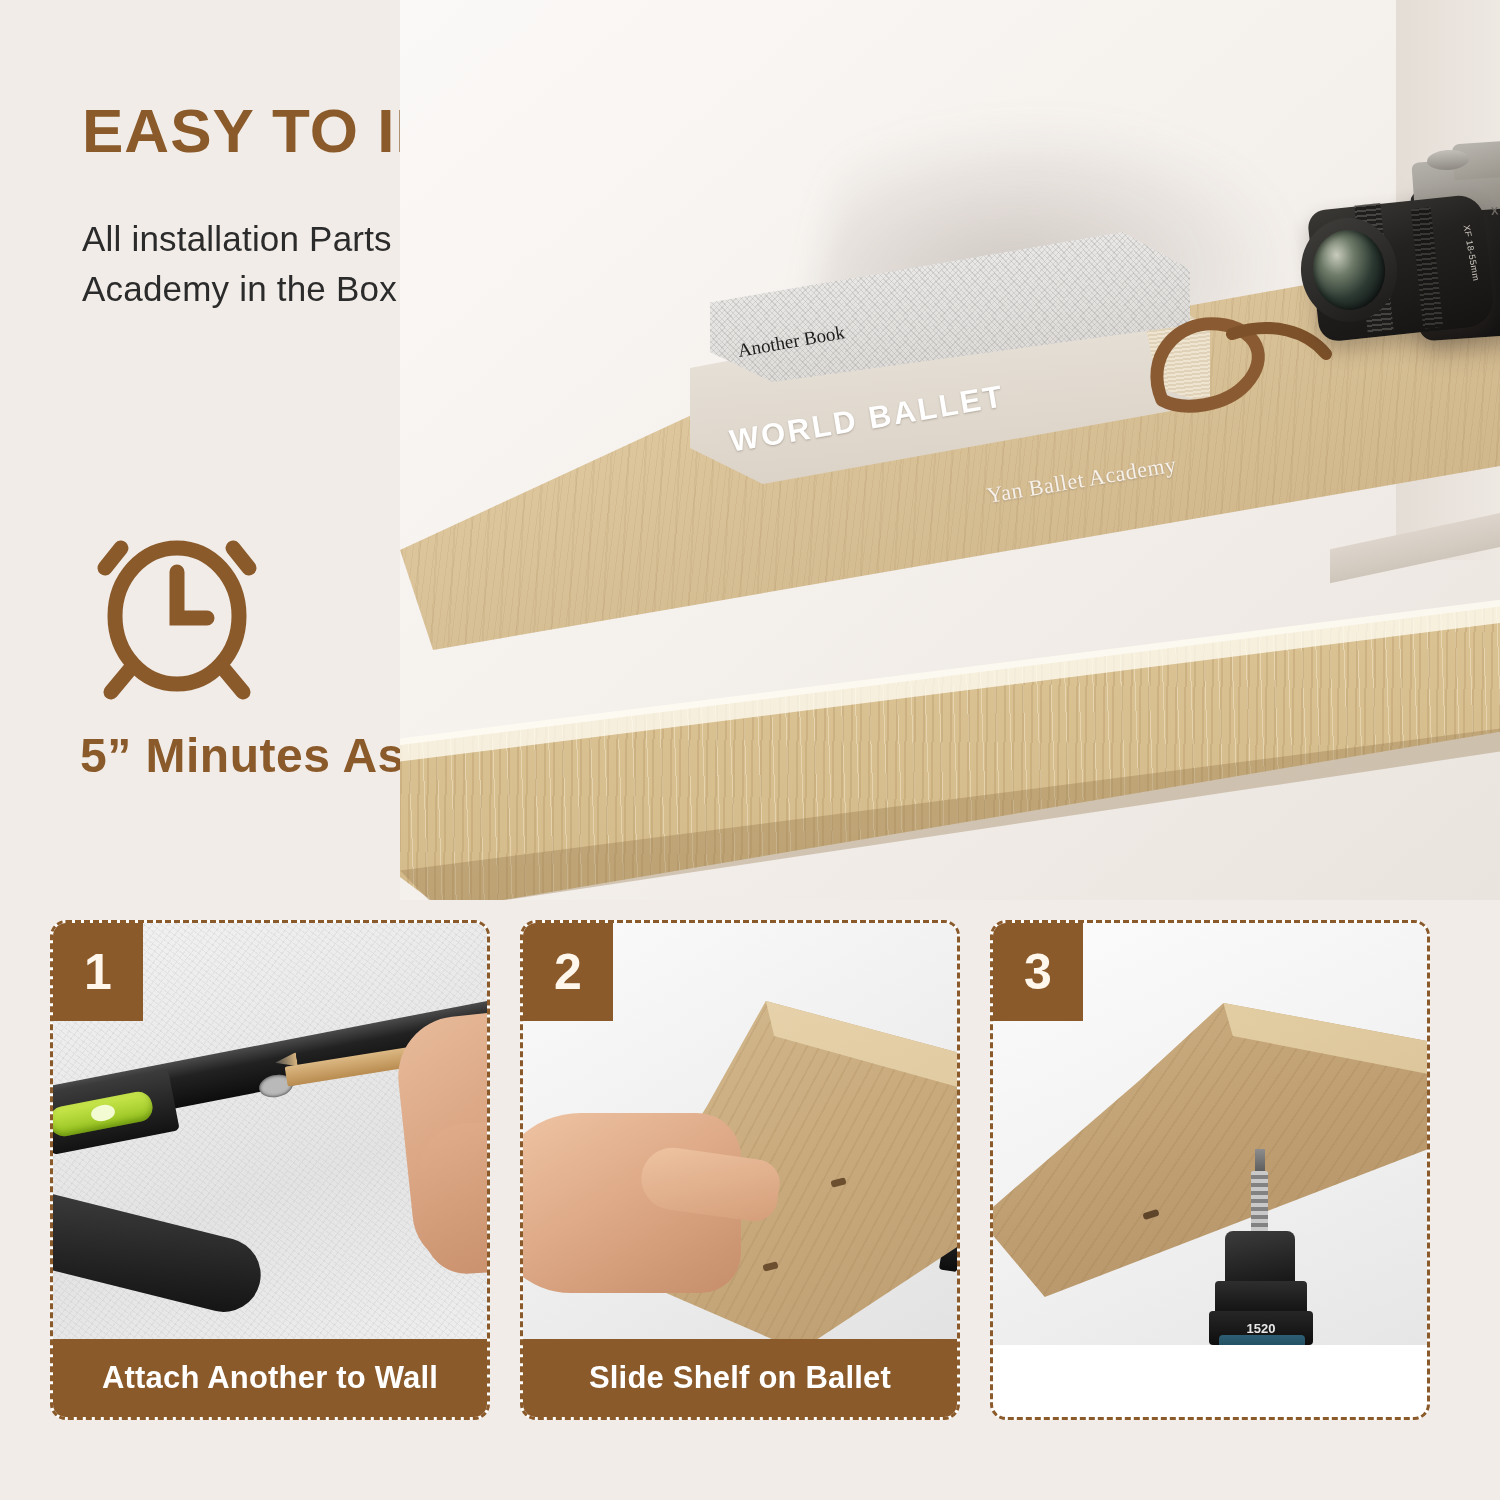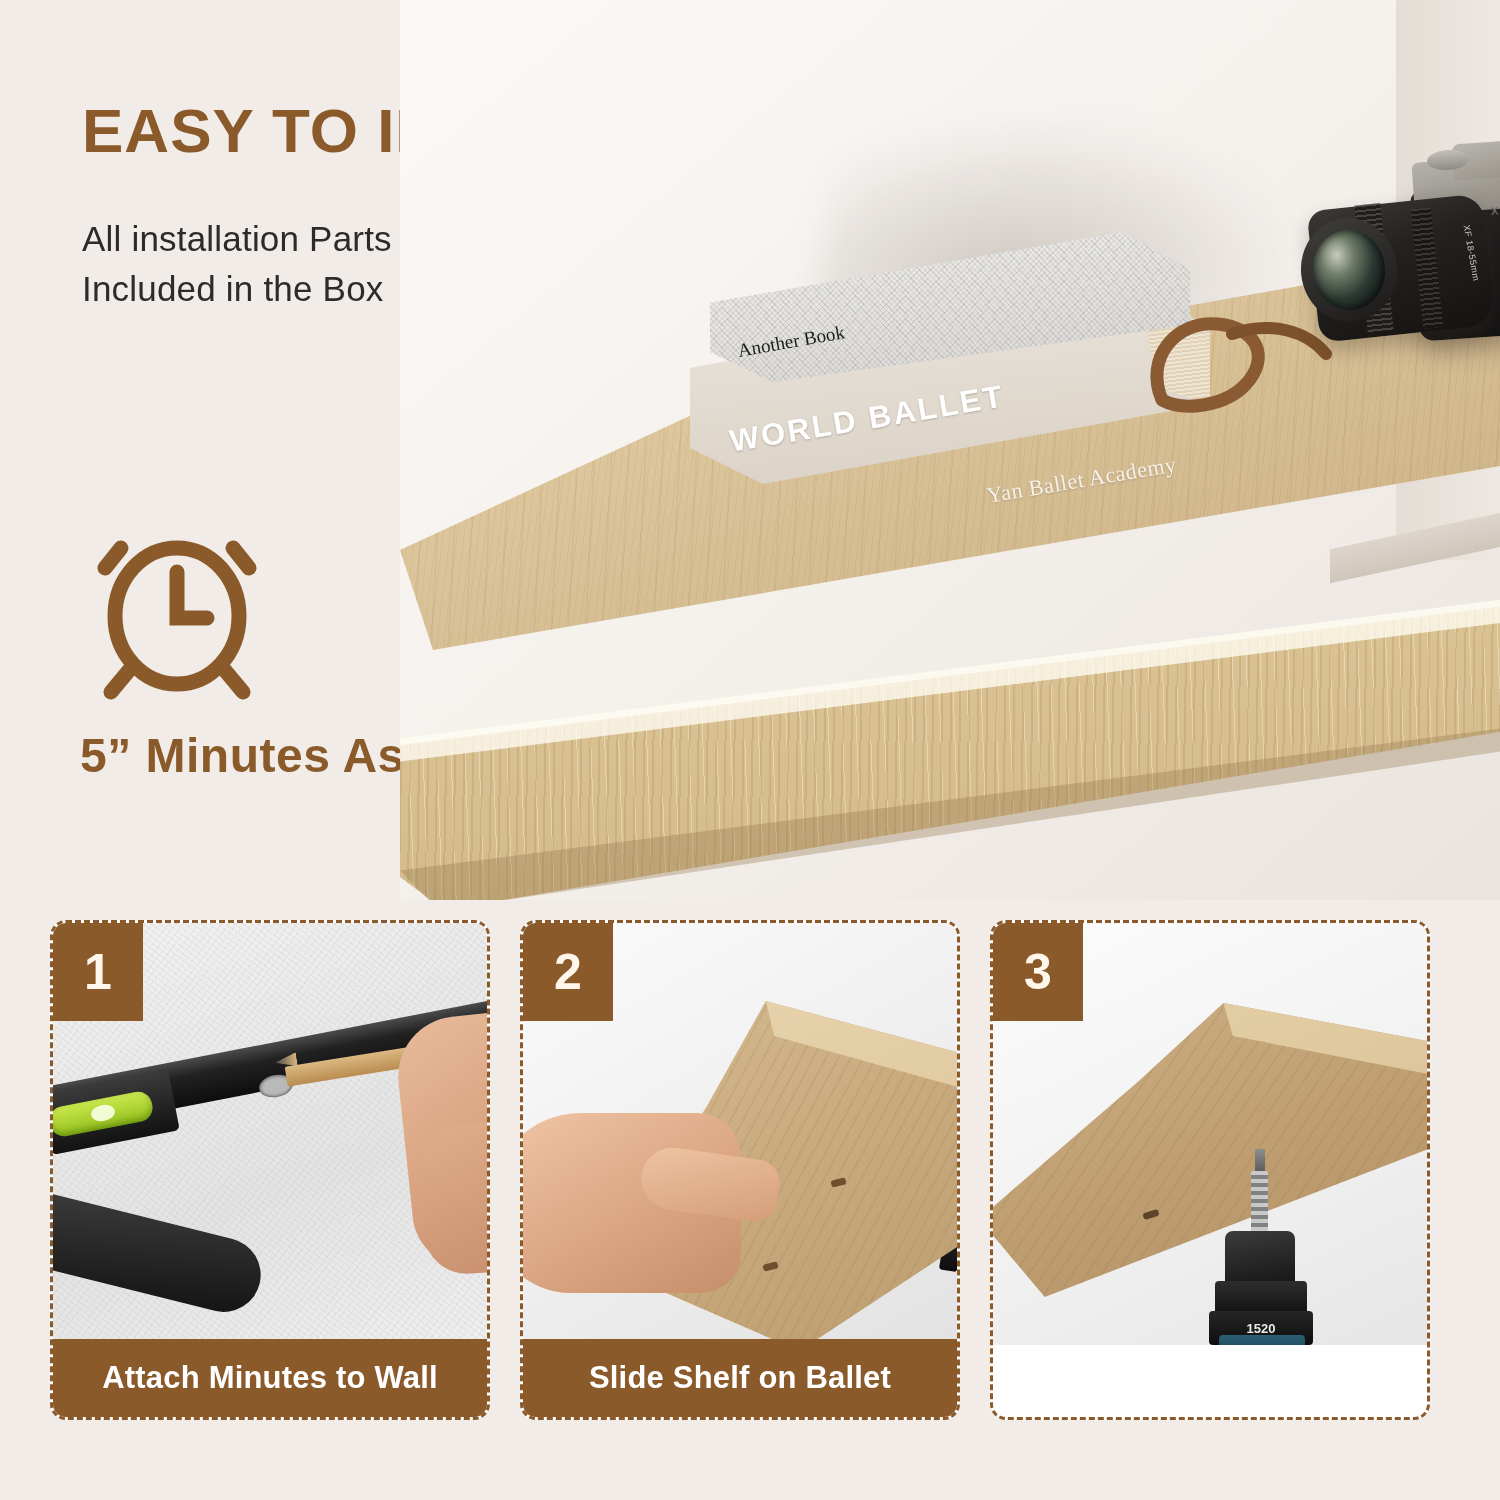--- a/index.html
+++ b/index.html
@@ -407,21 +407,21 @@
 </style>
 </head>
 <body>
 
 <div class="hero">
 
   <div class="headline">EASY TO INSTALL</div>
 
   <div class="subhead">
     <div>All installation Parts are</div>
-    <div>Included in the Box</div>
+    <div>Academy in the Box</div>
   </div>
 
   <div class="clock-icon">
     <svg viewBox="0 0 185 190" width="185" height="190" aria-hidden="true">
       <g fill="none" stroke="#8b5a2b" stroke-width="15" stroke-linecap="round">
         <ellipse cx="92" cy="106" rx="62" ry="68"></ellipse>
         <path d="M36 38 L20 58"></path>
         <path d="M148 38 L164 58"></path>
         <path d="M46 158 L26 182"></path>
         <path d="M138 158 L158 182"></path>
@@ -488,21 +488,21 @@
       <div class="p1-level"></div>
       <div class="p1-vial"></div>
       <div class="p1-bubble"></div>
       <div class="p1-pencil-tip"></div>
       <div class="p1-pencil"></div>
       <div class="p1-hand"></div>
       <div class="p1-hand2"></div>
       <div class="p1-tool"></div>
     </div>
     <div class="badge">1</div>
-    <div class="caption">Attach Minutes to Wall</div>
+    <div class="caption">Attach Another to Wall</div>
   </div>
 
   <div class="panel p2">
     <div class="panel-photo">
       <div class="p2-wall"></div>
       <div class="p2-bracket"></div>
       <div class="p2-bracket-up"></div>
       <div class="p2-shelf"></div>
       <div class="p2-shelf-edge"></div>
       <div class="p2-hole-a"></div>

